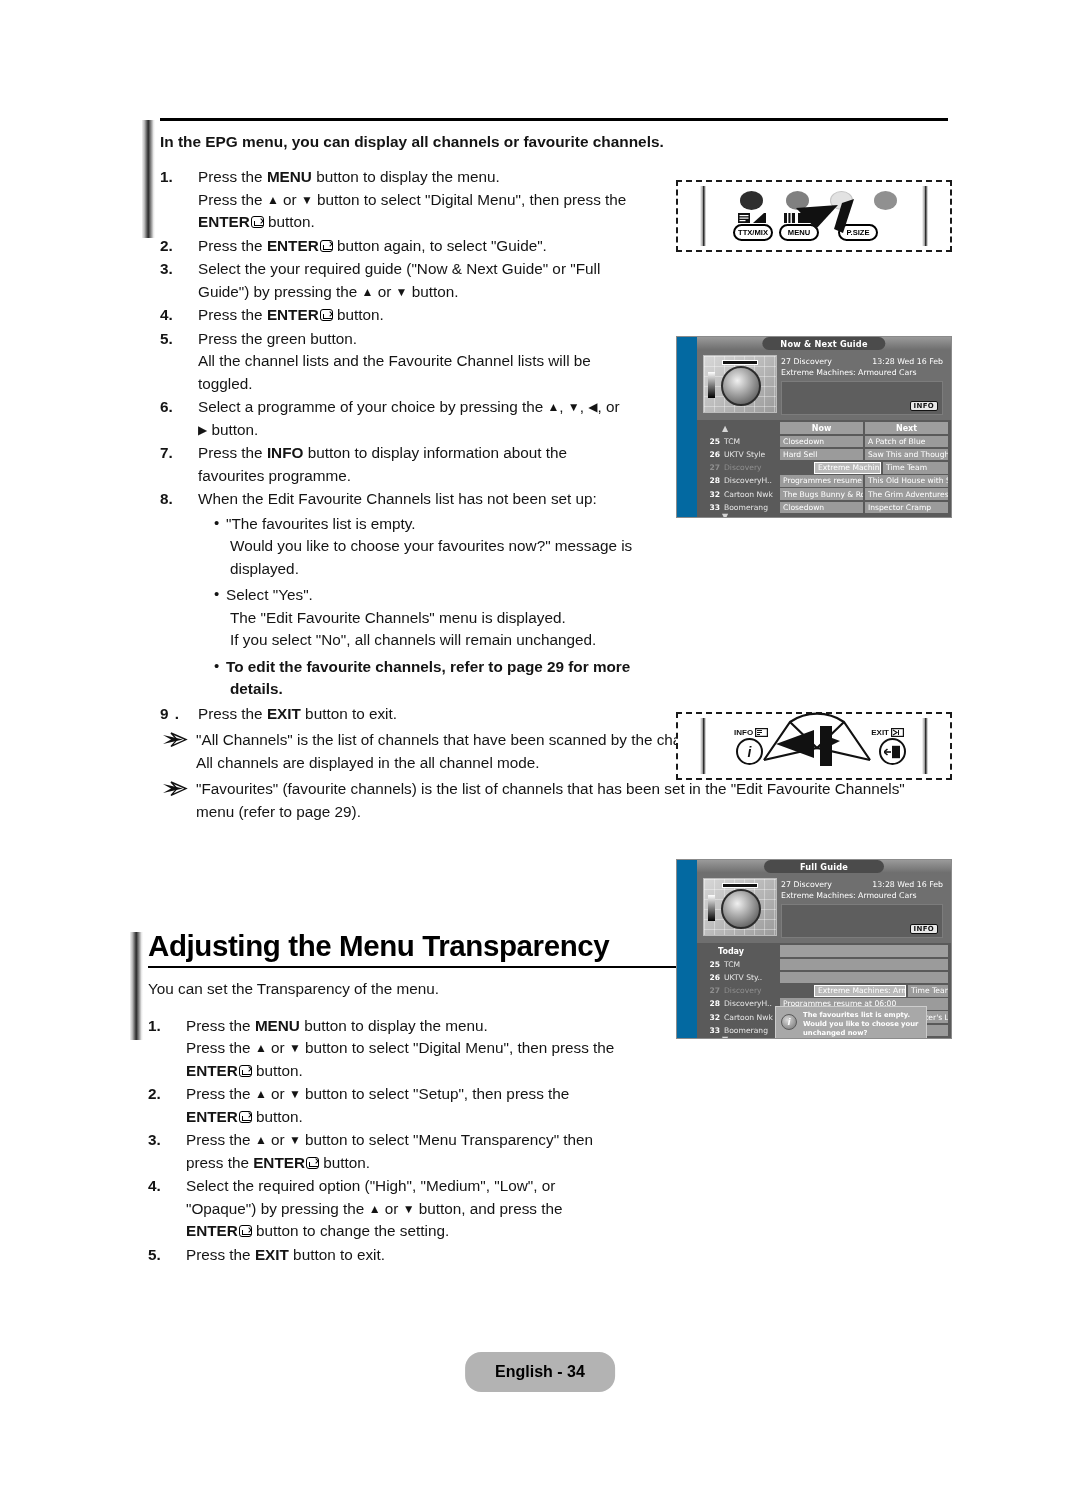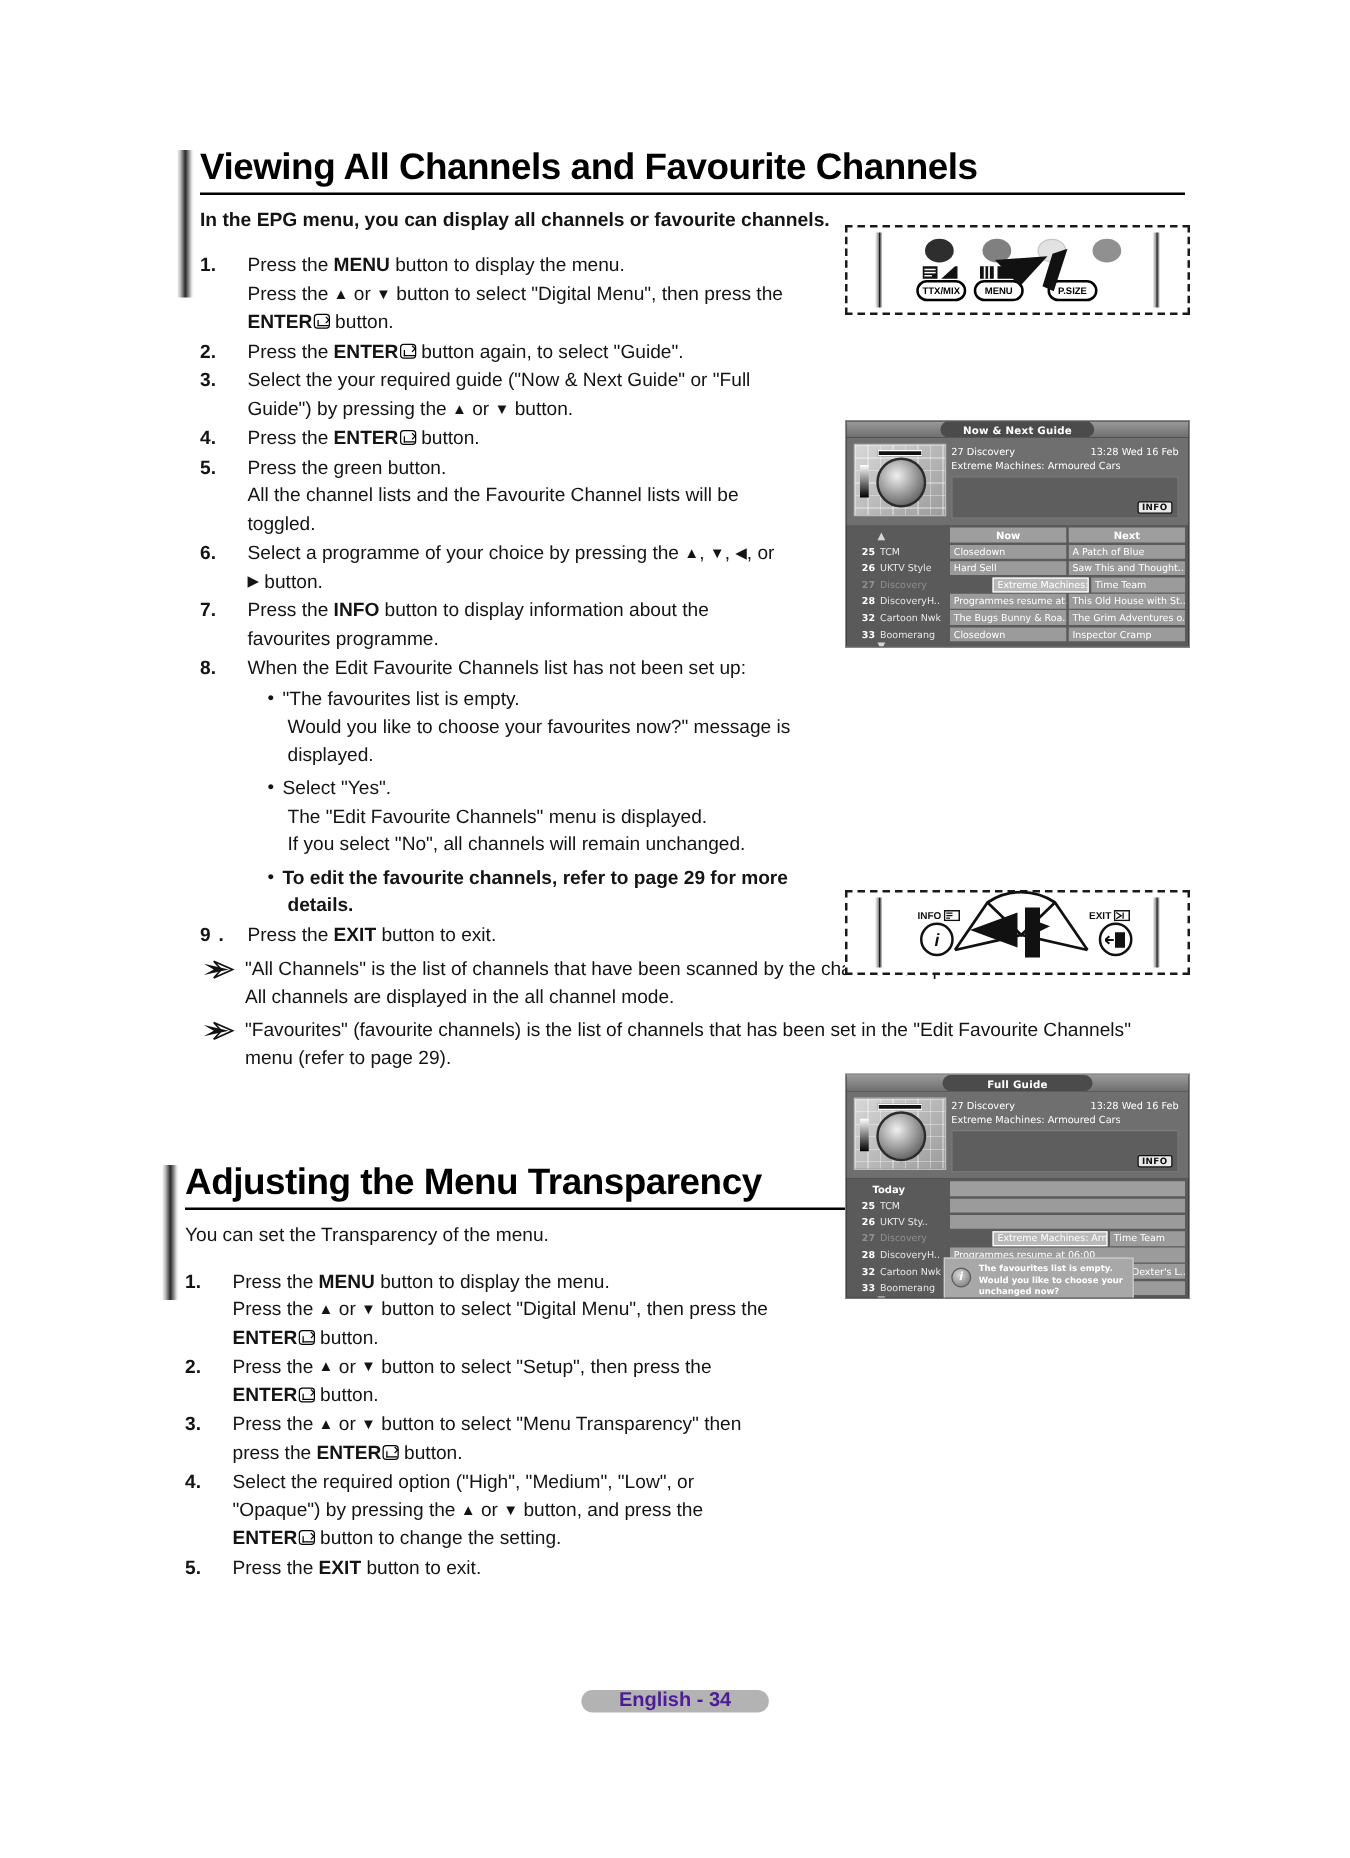--- a/index.html
+++ b/index.html
@@ -101,26 +101,27 @@
     border:2px solid #000; border-radius:40px; background:#fff;
     display:flex; align-items:center; justify-content:center;
     font-weight:bold; color:#000;
   }
 
   
   .hand { position:absolute; }
 
   
   .osd {
-    background:#000000;
+    background:#0369a1;
     border:1px solid #8b8b8b;
     position:relative;
     color:#fff;
     font-family:"DejaVu Sans", sans-serif;
     overflow:hidden;
+    padding-left:20px;
   }
   .osd-titlebar {
     height:13px;
     background:linear-gradient(to bottom,#9a9a9a,#6e6e6e);
     position:relative;
   }
   .osd-titlepill {
     position:absolute; left:50%; transform:translateX(-50%);
     top:0px; height:13px; min-width:120px; padding:0 18px;
     background:#4b4b4b;
@@ -206,32 +207,31 @@
     border:1.5px solid #5a5a5a;
     color:#fff; font-style:italic; font-weight:bold; font-size:9px;
     display:flex; align-items:center; justify-content:center;
   }
   .dlg .dtxt{ margin-left:22px; font-size:6.8px; line-height:1.35; font-weight:bold; }
 
   
   .pagepill {
     position:absolute; left:50%; transform:translateX(-50%);
     background:#b3b3b3; border-radius:16px;
-    padding:0 30px; font-size:16px; font-weight:bold; color:#4c1d95;
+    padding:11px 30px; font-size:16px; font-weight:bold; color:#000000;
   }
 </style>
 </head>
 <body>
 
 <div class="page">
 
   <div class="section" style="left:128px; top:118px; width:820px;">
     <div class="head-wrap" style="padding-left:32px;">
       <div class="head-bar" style="left:14px; top:2px; height:118px;"></div>
-      <h1 class="section-title">Viewing All Channels and Favourite Channels</h1>
       <div class="head-rule" style="width:788px;"></div>
     </div>
 
     <div class="body-col" style="padding-left:32px; width:548px;">
       <div class="intro">In the EPG menu, you can display all channels or favourite channels.</div>
 
       <ol class="steps">
 
         <li>
           <span class="num">1.</span>

